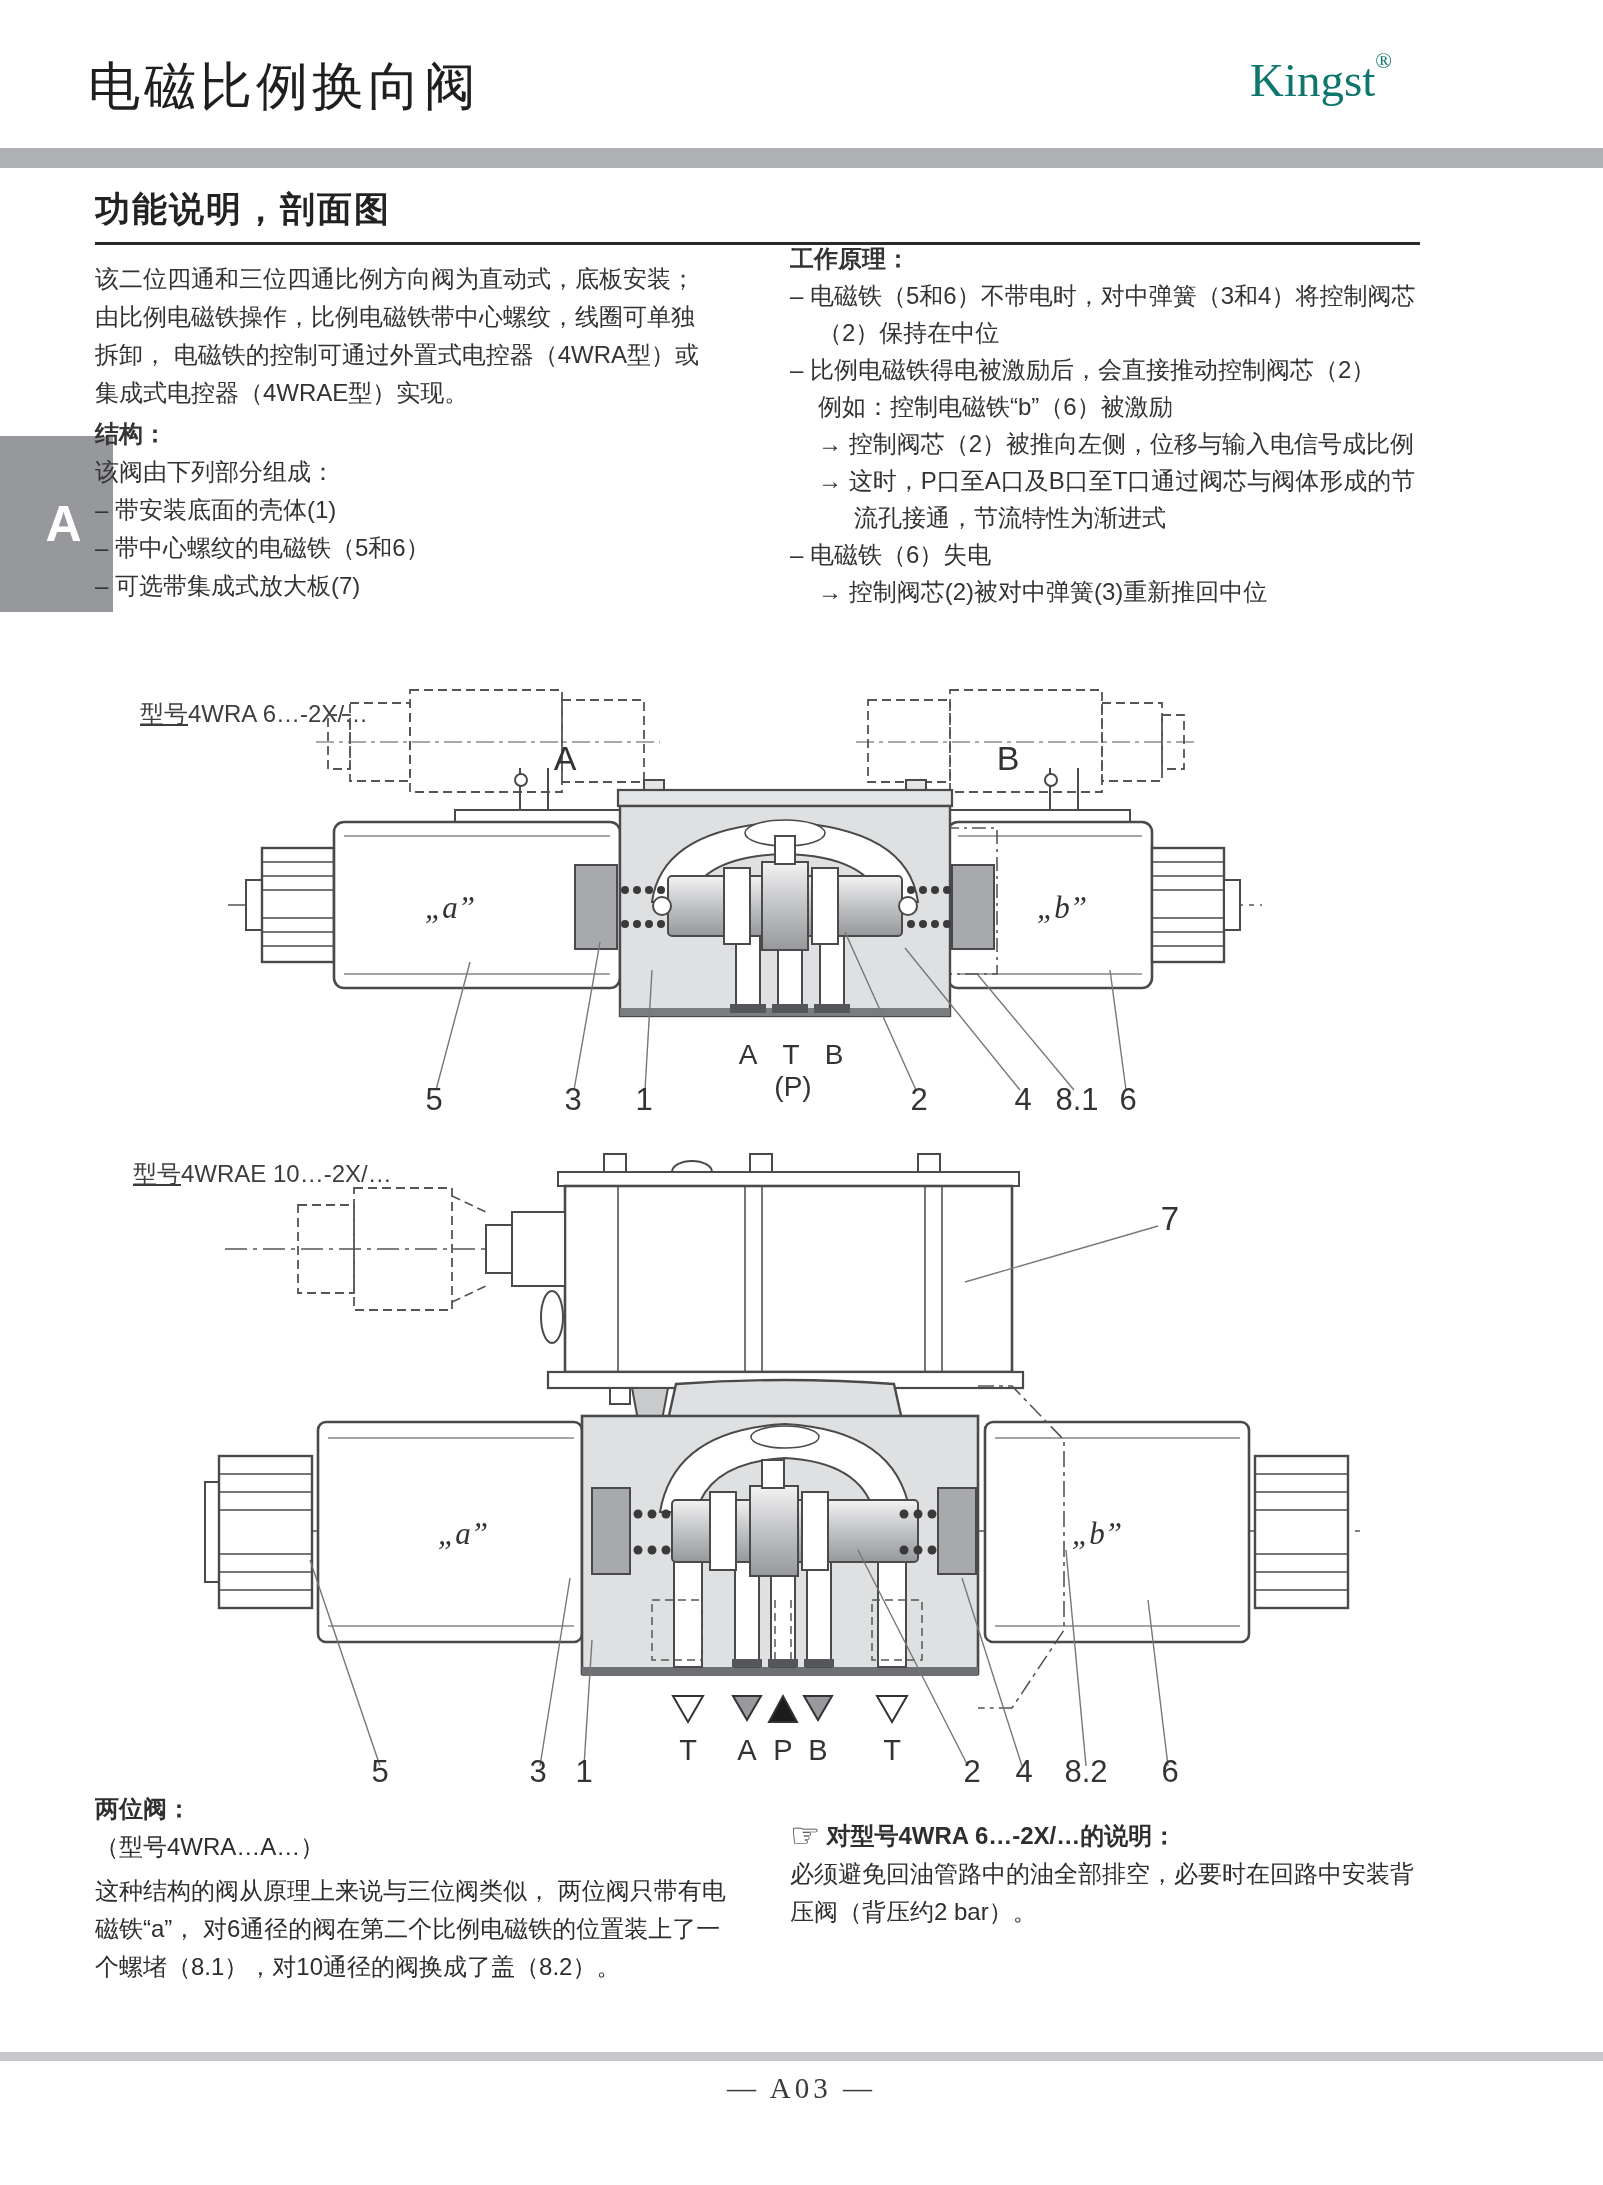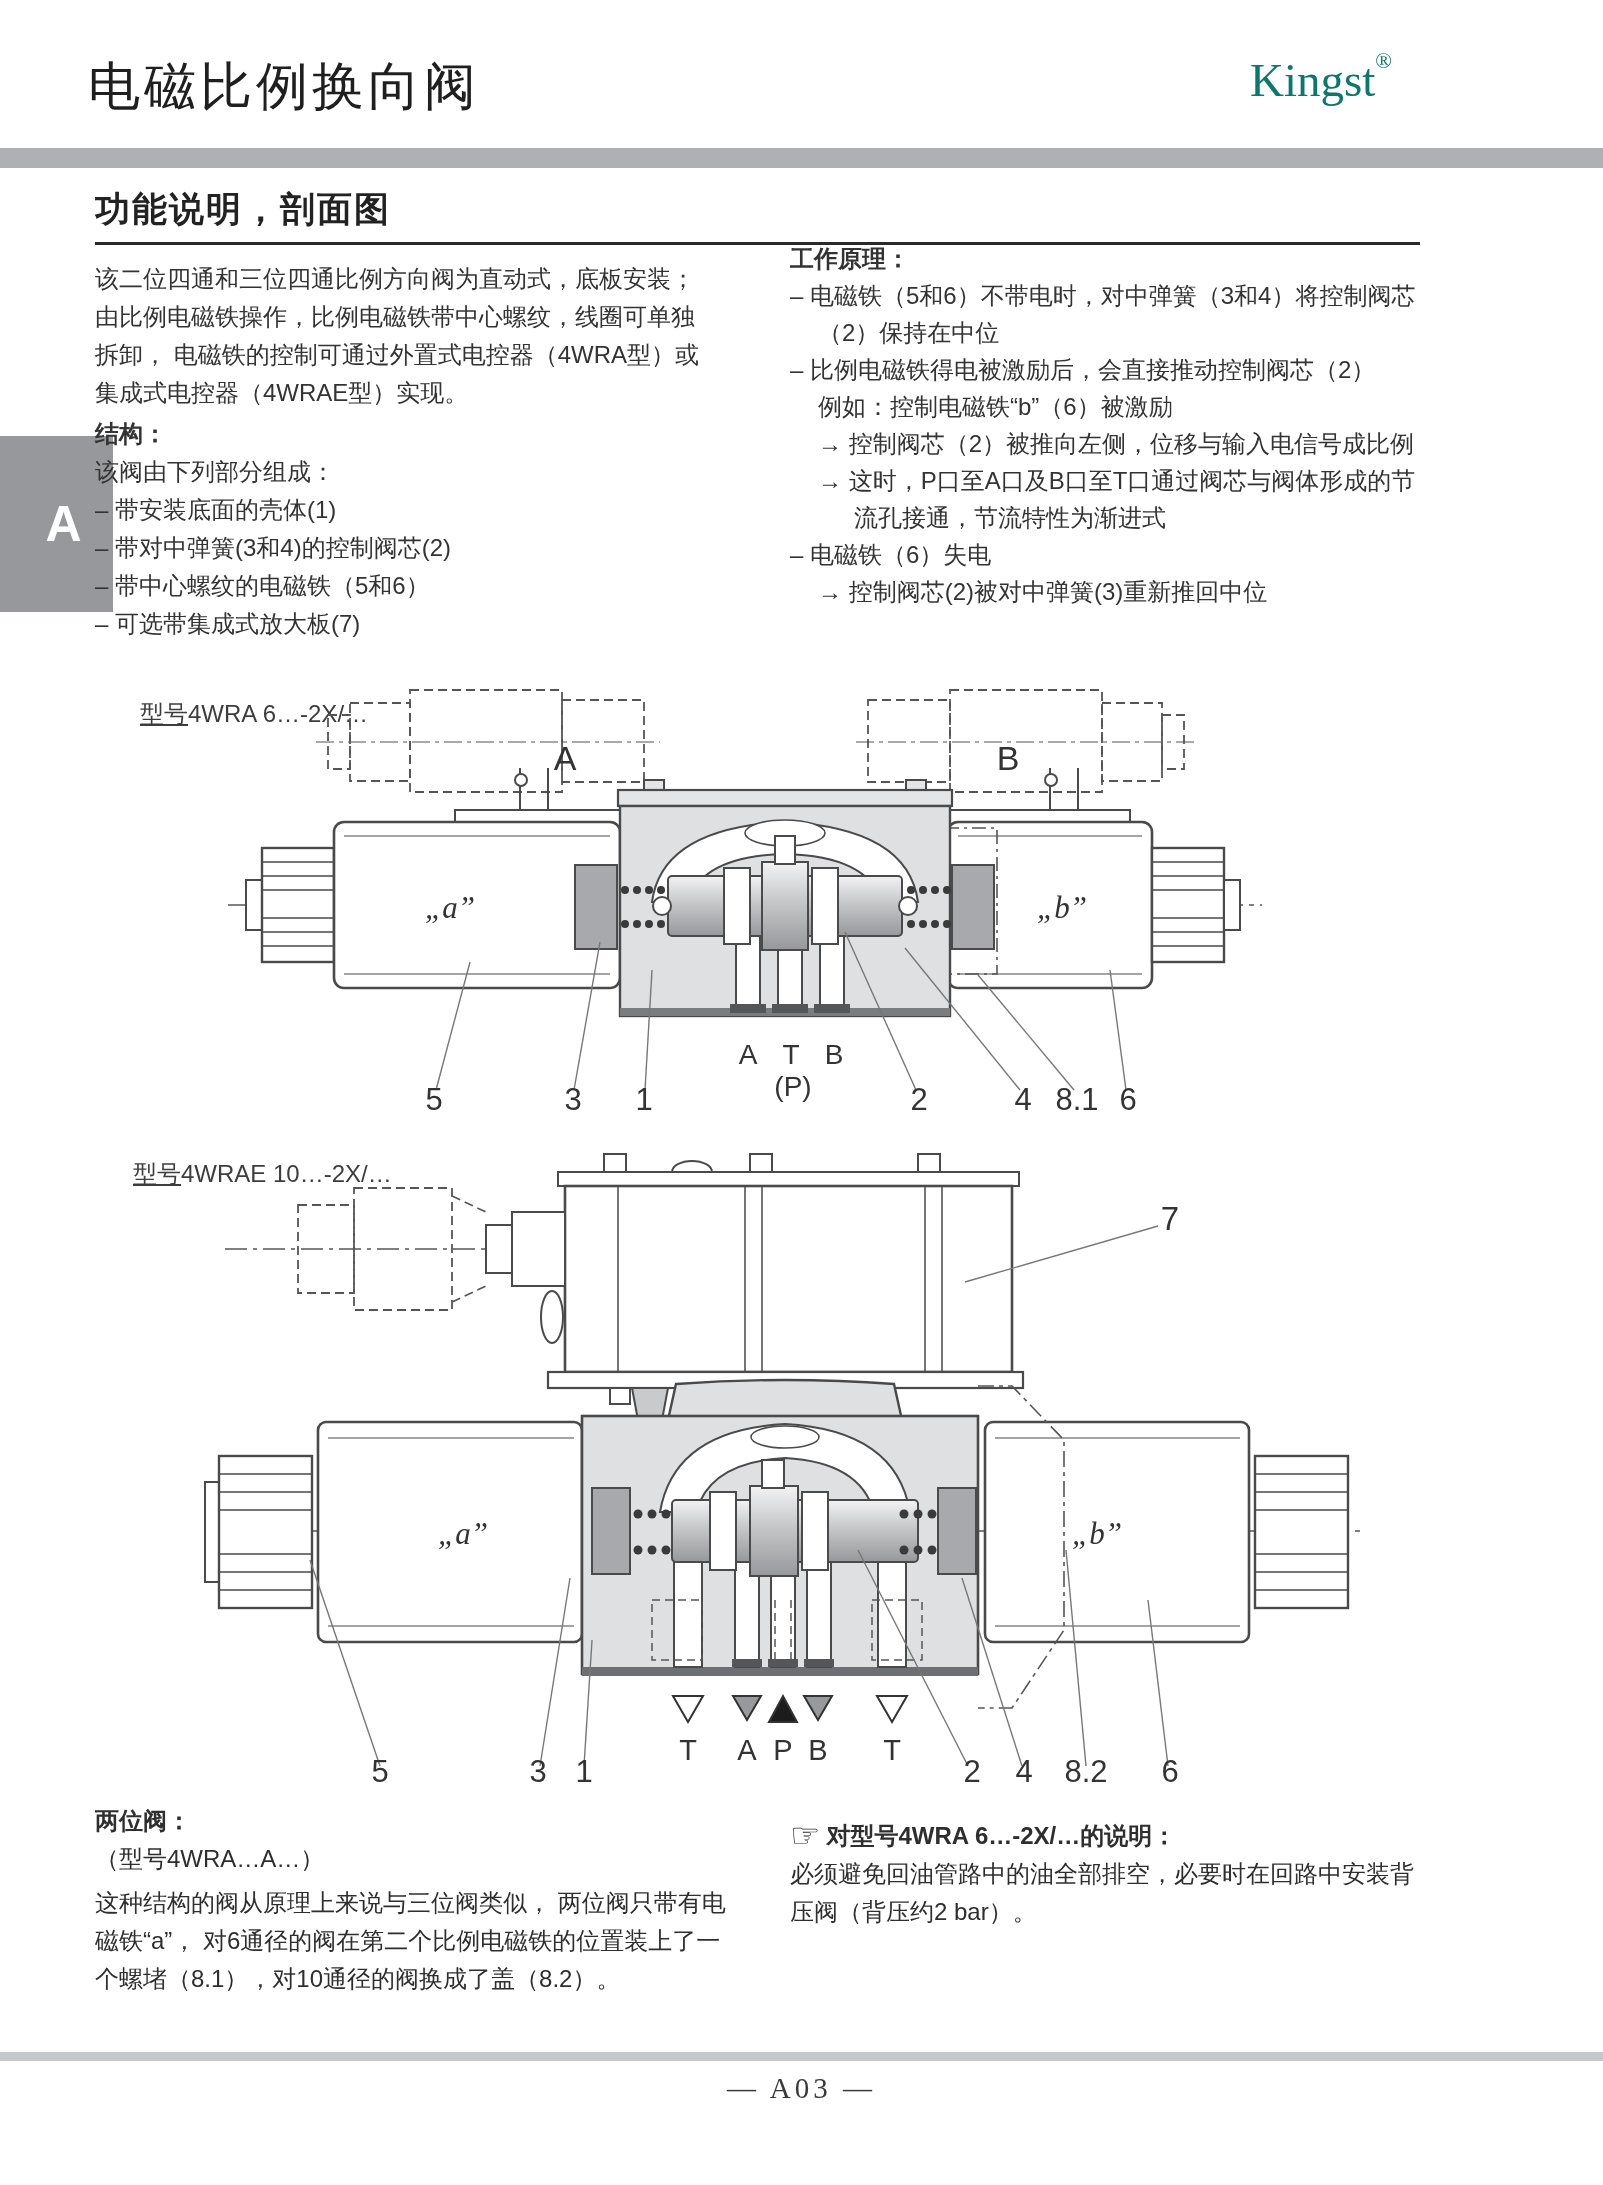--- a/index.html
+++ b/index.html
@@ -35,21 +35,21 @@
   .fig-label{position:absolute;font-size:24px;color:#3d3d3d;white-space:nowrap;}
   .fig-label .u{text-decoration:underline;}
   #lab1{left:140px;top:698px;}
   #lab2{left:133px;top:1158px;}
 
   svg.diag{position:absolute;left:0;}
   #diag1{top:670px;}
   #diag2{top:1130px;}
 
   
-  .bottom-left{position:absolute;left:95px;top:1790px;width:680px;font-size:24px;line-height:38px;margin-top:12px;}
+  .bottom-left{position:absolute;left:95px;top:1790px;width:680px;font-size:24px;line-height:38px;}
   .bottom-right{position:absolute;left:790px;top:1816px;width:770px;font-size:24px;line-height:38px;}
   .note-head{white-space:nowrap;font-weight:bold;}
   .hand{font-size:34px;font-weight:normal;vertical-align:-3px;margin-right:6px;color:#2b2b2b;}
   .gap{height:6px;}
 
   
   .footer-bar{position:absolute;left:0;top:2052px;width:1603px;height:9px;background:#c6c8cb;}
   .footer-page{position:absolute;left:0;top:2064px;width:1603px;text-align:center;
                font-family:"Liberation Serif",serif;font-size:29px;letter-spacing:4px;color:#3a3a3a;margin-top:8px;}
 
@@ -72,21 +72,20 @@
   <div class="section-title">功能说明，剖面图</div>
 
   <div class="col col-left">
     <div class="tl">该二位四通和三位四通比例方向阀为直动式，底板安装；</div>
     <div class="tl">由比例电磁铁操作，比例电磁铁带中心螺纹，线圈可单独</div>
     <div class="tl">拆卸， 电磁铁的控制可通过外置式电控器（4WRA型）或</div>
     <div class="tl">集成式电控器（4WRAE型）实现。</div>
     <div class="tl bh mt">结构：</div>
     <div class="tl">该阀由下列部分组成：</div>
     <div class="tl">– 带安装底面的壳体(1)</div>
-    <div class="tl">– 带对中弹簧(3和4)的控制阀芯(2)</div>
     <div class="tl">– 带中心螺纹的电磁铁（5和6）</div>
     <div class="tl">– 可选带集成式放大板(7)</div>
   </div>
 
   <div class="col col-right">
     <div class="tl bh">工作原理：</div>
     <div class="tl">– 电磁铁（5和6）不带电时，对中弹簧（3和4）将控制阀芯</div>
     <div class="tl ind1">（2）保持在中位</div>
     <div class="tl">– 比例电磁铁得电被激励后，会直接推动控制阀芯（2）</div>
     <div class="tl ind1">例如：控制电磁铁“b”（6）被激励</div>

